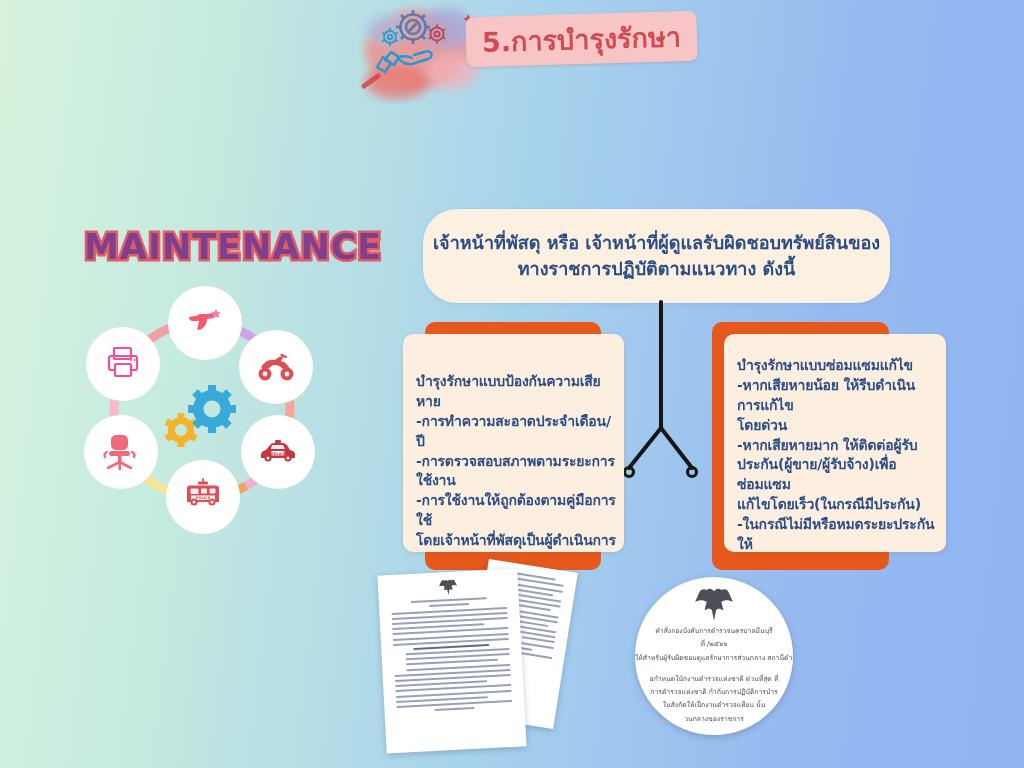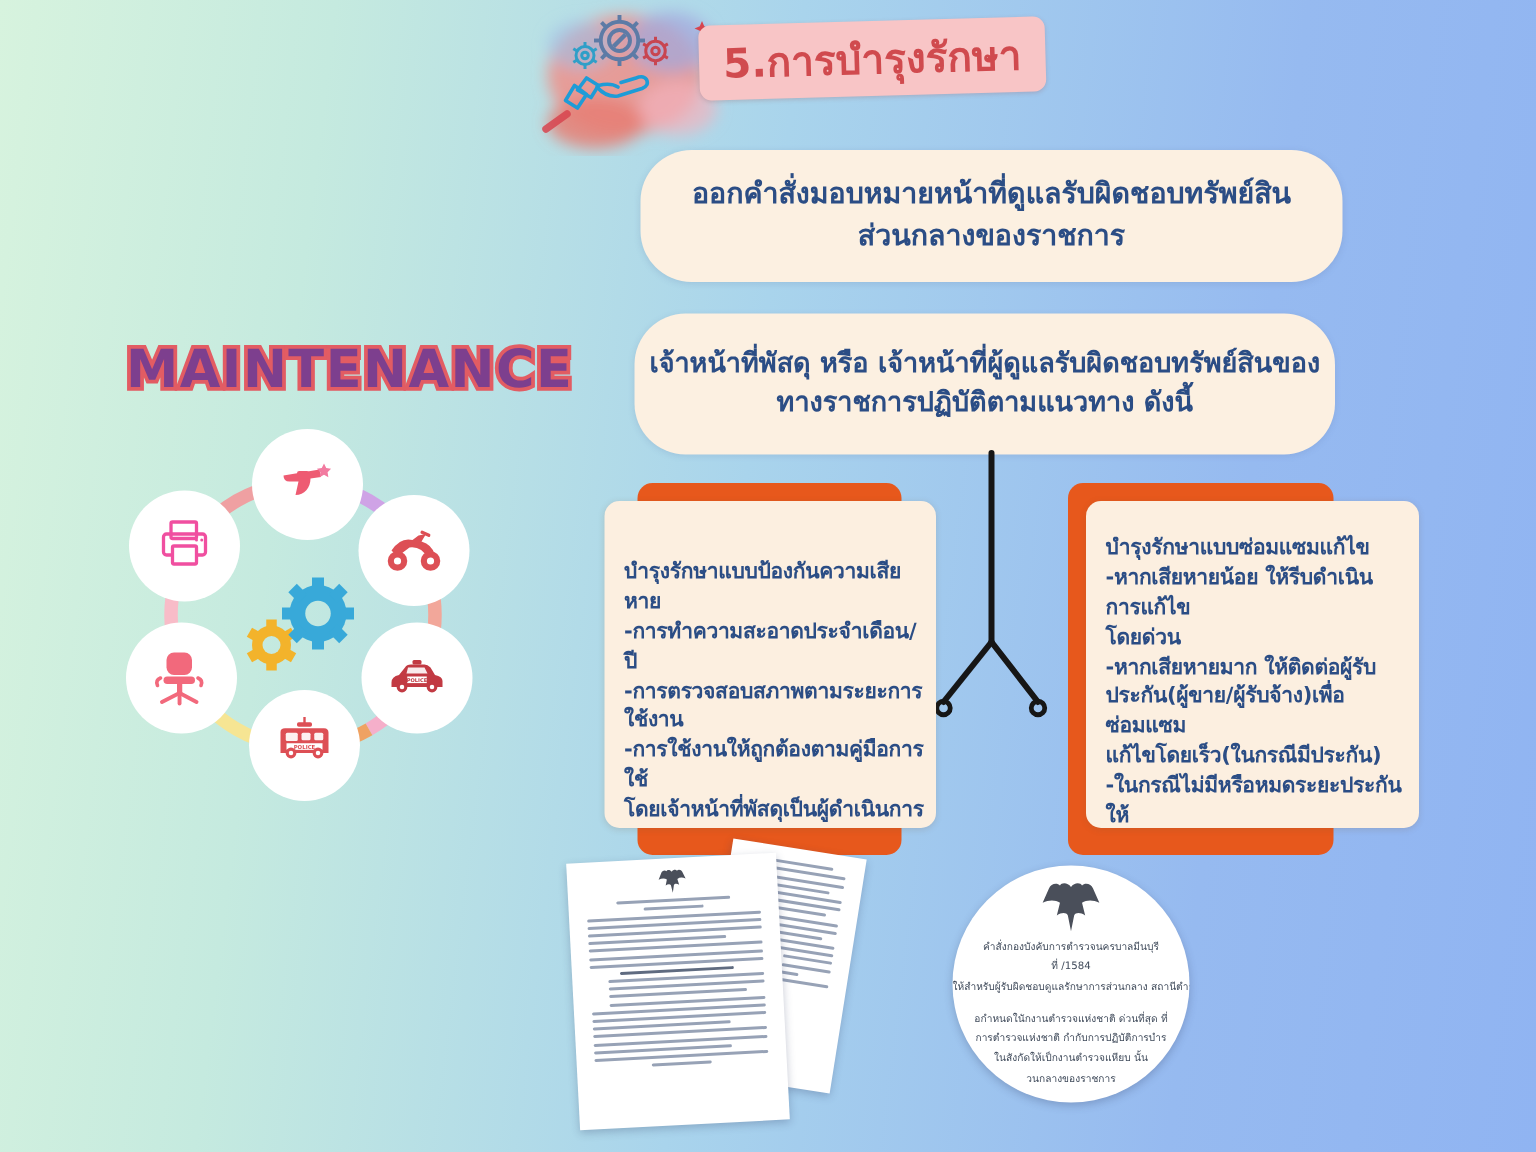--- a/index.html
+++ b/index.html
@@ -136,24 +136,20 @@
       <path d="M47 57 Q55 55 60 58"></path>
     </g>
     <path d="M12 86 L26 76" stroke="#d8454f" stroke-width="5" stroke-linecap="round" opacity="0.85"></path>
     <path d="M116 14 l1.5 3.5 3.5 1.5 -3.5 1.5 -1.5 3.5 -1.5 -3.5 -3.5 -1.5 3.5 -1.5 z" fill="#d8454f"></path>
   </svg>
 
   <div class="abs badge">
     <span>5.การบำรุงรักษา</span>
   </div>
 
-  <div class="abs pill pill1">
-    <span>ออกคำสั่งมอบหมายหน้าที่ดูแลรับผิดชอบทรัพย์สิน
-ส่วนกลางของราชการ</span>
-  </div>
   <div class="abs pill pill2">
     <span>เจ้าหน้าที่พัสดุ หรือ เจ้าหน้าที่ผู้ดูแลรับผิดชอบทรัพย์สินของ
 ทางราชการปฏิบัติตามแนวทาง ดังนี้</span>
   </div>
 
   <svg class="abs" style="left:608px;top:300px" width="110" height="185" viewBox="0 0 110 185">
     <g stroke="#161616" stroke-width="4" fill="none" stroke-linecap="round">
       <line x1="53" y1="2" x2="53" y2="128"></line>
       <line x1="53" y1="128" x2="21" y2="168"></line>
       <line x1="53" y1="128" x2="84" y2="168"></line>
@@ -353,21 +349,21 @@
       <span class="tl s"></span>
     <span class="tl"></span>
       <span class="tl c2"></span>
   </div>
 
   <div class="abs doc-circle">
     <svg class="garuda" width="42" height="36" viewBox="0 0 40 34">
       <path d="M20 4 C18 1 14 1 13 3 C11 1 7 2 6 5 L2 14 C6 12 10 12 13 14 L11 22 C14 20 17 20 18 22 L20 32 L22 22 C23 20 26 20 29 22 L27 14 C30 12 34 12 38 14 L34 5 C33 2 29 1 27 3 C26 1 22 1 20 4 Z" fill="#4a4f5a"></path>
     </svg>
     <p>คำสั่งกองบังคับการตำรวจนครบาลมีนบุรี</p>
-    <p>ที่        /1584</p>
+    <p>ที่        /๒๕๖๖</p>
     <p>ให้สำหรับผู้รับผิดชอบดูแลรักษาการส่วนกลาง สถานีตำรวจน</p>
     <p class="gap">อกำหนดในักงานตำรวจแห่งชาติ ด่วนที่สุด ที่</p>
     <p>การตำรวจแห่งชาติ กำกับการปฏิบัติการบำร</p>
     <p>ในสังกัดให้เป็กงานตำรวจแหียบ นั้น</p>
     <p>วนกลางของราชการ</p>
   </div>
 
 </div>
 
 </body></html>

